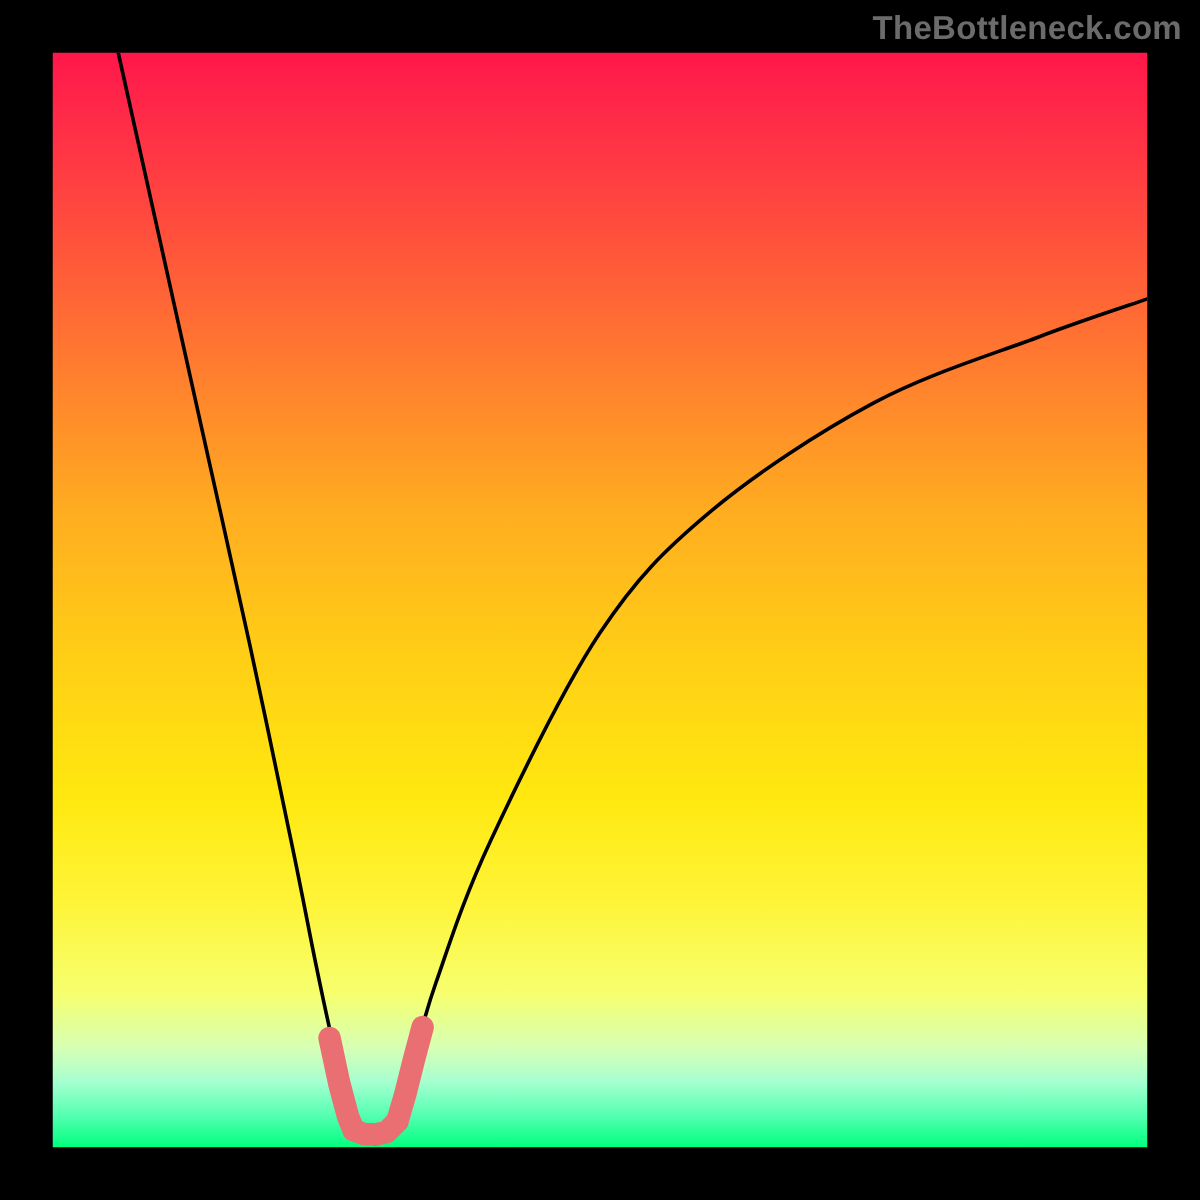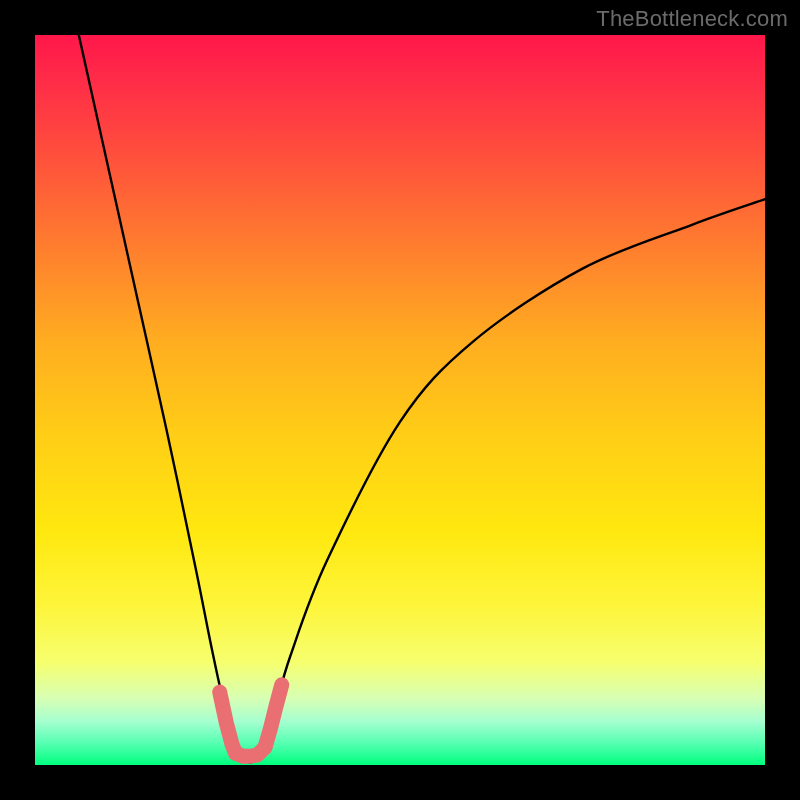--- a/index.html
+++ b/index.html
@@ -9,21 +9,21 @@
     width: 800px;
     height: 800px;
     background: #000;
   }
   .watermark {
     position: absolute;
     top: 6px;
     right: 12px;
     font-family: Arial, Helvetica, sans-serif;
     font-size: 22px;
-    font-weight: normal;
+    font-weight: bold;
     color: #6b6b6b;
     z-index: 10;
     letter-spacing: 0.2px;
   }
   .plot-area {
     position: absolute;
     left: 35px;
     top: 35px;
     width: 730px;
     height: 730px;

